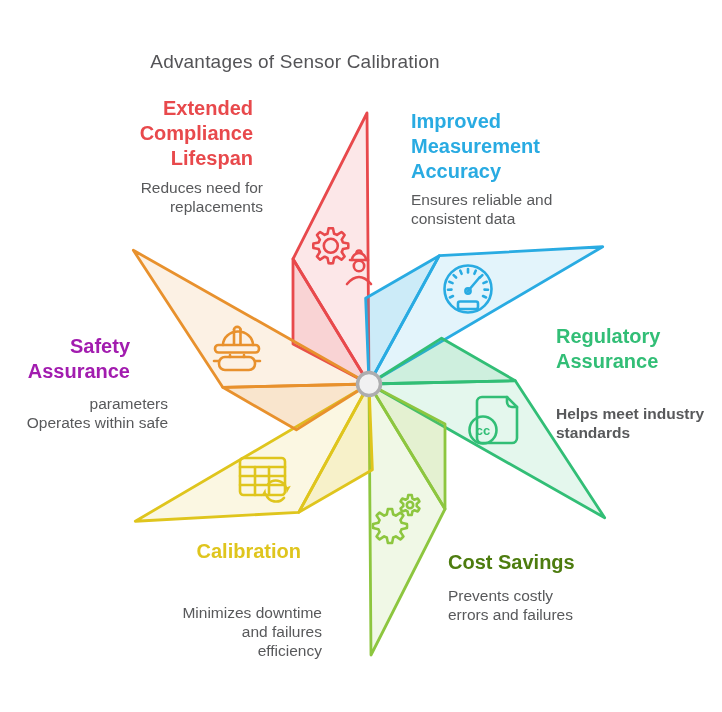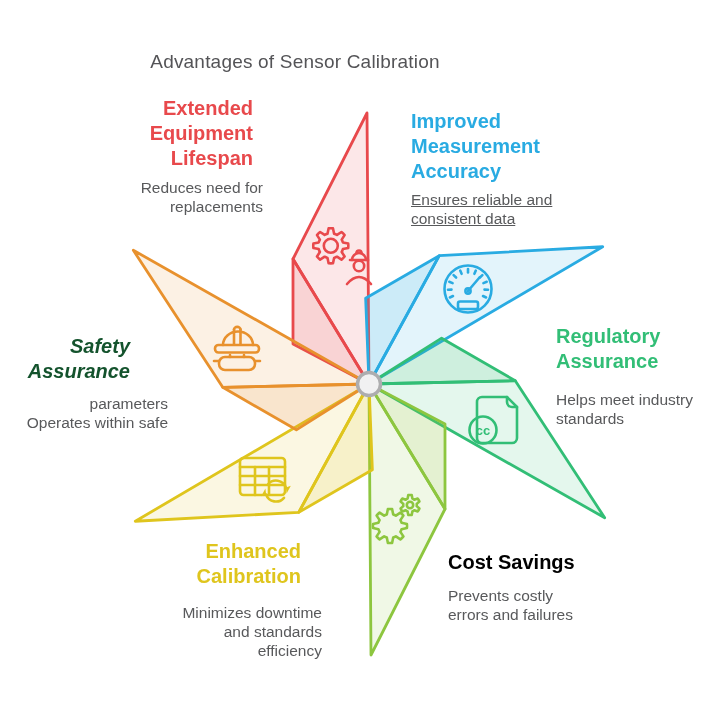--- a/index.html
+++ b/index.html
@@ -15,22 +15,22 @@
 
   .page-title{
     position:absolute;top:51px;left:0;width:590px;text-align:center;
     font-size:19px;letter-spacing:.2px;color:var(--title-color);
   }
   .t-block{position:absolute;font-weight:bold;font-size:20px;line-height:25px;}
   .d-block{position:absolute;font-size:15.5px;line-height:19px;color:var(--gray);}
   .ra{text-align:right;}
 
   #t0{right:469px;top:96px;}   #d0{right:459px;top:178px;}
-  #t1{left:411px;top:109px;}   #d1{left:411px;top:190px;text-decoration:underline;}
-  #t2{left:556px;top:324px;}   #d2{left:556px;top:390px;}
+  #t1{left:411px;top:109px;}   #d1{left:411px;top:190px;}
+  #t2{left:556px;top:324px;}   #d2{left:556px;top:404px;font-weight:bold;}
   #t3{left:448px;top:550px;}   #d3{left:448px;top:586px;}
   #t4{right:421px;top:539px;}  #d4{right:400px;top:603px;}
   #t5{right:592px;top:334px;}  #d5{right:554px;top:394px;}
 
   .icon{position:absolute;}
   #icon0{left:310px;top:222px;}
   #icon1{left:441px;top:262px;}
   #icon2{left:466px;top:393px;}
   #icon3{left:370px;top:488px;}
   #icon4{left:238px;top:454px;}
@@ -68,21 +68,21 @@
     <polygon class="wing" points="367,113 293,259 369,384" fill="#E8912D"></polygon>
     <polygon class="fold" points="293,259 293,344 369,384" fill="#E8912D"></polygon>
   </g>
   <circle id="hub" cx="369" cy="384" r="11.5" stroke-width="3.5" fill="#F1F1F2" stroke="#ADADAF"></circle>
 </svg>
 
 <div class="page-title">Advantages of Sensor Calibration</div>
 
 <div class="t-block ra" id="t0" style="color: rgb(232, 73, 76);">
   <div>Extended</div>
-  <div>Equipment</div>
+  <div>Compliance</div>
   <div>Lifespan</div>
 </div>
 <div class="d-block ra" id="d0">
   <div>Reduces need for</div>
   <div>replacements</div>
 </div>
 
 <div class="t-block" id="t1" style="color: rgb(41, 171, 226);">
   <div>Improved</div>
   <div>Measurement</div>
@@ -95,39 +95,38 @@
 
 <div class="t-block" id="t2" style="color: rgb(50, 190, 118);">
   <div>Regulatory</div>
   <div>Assurance</div>
 </div>
 <div class="d-block" id="d2">
   <div>Helps meet industry</div>
   <div>standards</div>
 </div>
 
-<div class="t-block" id="t3" style="color: #000000;">
+<div class="t-block" id="t3" style="color: #4d7c0f;">
   <div>Cost Savings</div>
 </div>
 <div class="d-block" id="d3">
   <div>Prevents costly</div>
   <div>errors and failures</div>
 </div>
 
 <div class="t-block ra" id="t4" style="color: rgb(223, 197, 29);">
-  <div>Enhanced</div>
   <div>Calibration</div>
 </div>
 <div class="d-block ra" id="d4">
   <div>Minimizes downtime</div>
-  <div>and standards</div>
+  <div>and failures</div>
   <div>efficiency</div>
 </div>
 
-<div class="t-block ra" id="t5" style="color: #14532d; font-style: italic;">
+<div class="t-block ra" id="t5" style="color: #a21caf;">
   <div>Safety</div>
   <div>Assurance</div>
 </div>
 <div class="d-block ra" id="d5">
   <div>parameters</div>
   <div>Operates within safe</div>
 </div>
 
 <svg class="icon" id="icon0" width="70" height="68" viewBox="0 0 70 68">
   <path stroke="#E8494C" d="M18.6,6.4 A17.5,17.5 0 0 1 23.0,6.4 L24.1,11.7 A12.5,12.5 0 0 1 27.0,12.9 L31.5,10.0 A17.5,17.5 0 0 1 34.6,13.1 L31.7,17.6 A12.5,12.5 0 0 1 32.9,20.5 L38.2,21.6 A17.5,17.5 0 0 1 38.2,26.0 L32.9,27.1 A12.5,12.5 0 0 1 31.7,30.0 L34.6,34.5 A17.5,17.5 0 0 1 31.5,37.6 L27.0,34.7 A12.5,12.5 0 0 1 24.1,35.9 L23.0,41.2 A17.5,17.5 0 0 1 18.6,41.2 L17.5,35.9 A12.5,12.5 0 0 1 14.6,34.7 L10.1,37.6 A17.5,17.5 0 0 1 7.0,34.5 L9.9,30.0 A12.5,12.5 0 0 1 8.7,27.1 L3.4,26.0 A17.5,17.5 0 0 1 3.4,21.6 L8.7,20.5 A12.5,12.5 0 0 1 9.9,17.6 L7.0,13.1 A17.5,17.5 0 0 1 10.1,10.0 L14.6,12.9 A12.5,12.5 0 0 1 17.5,11.7 L18.6,6.4 Z"></path>

